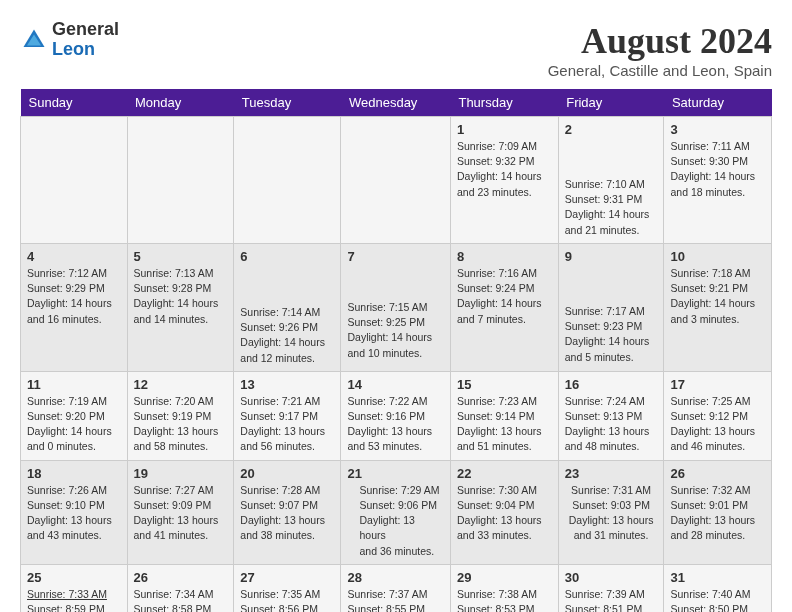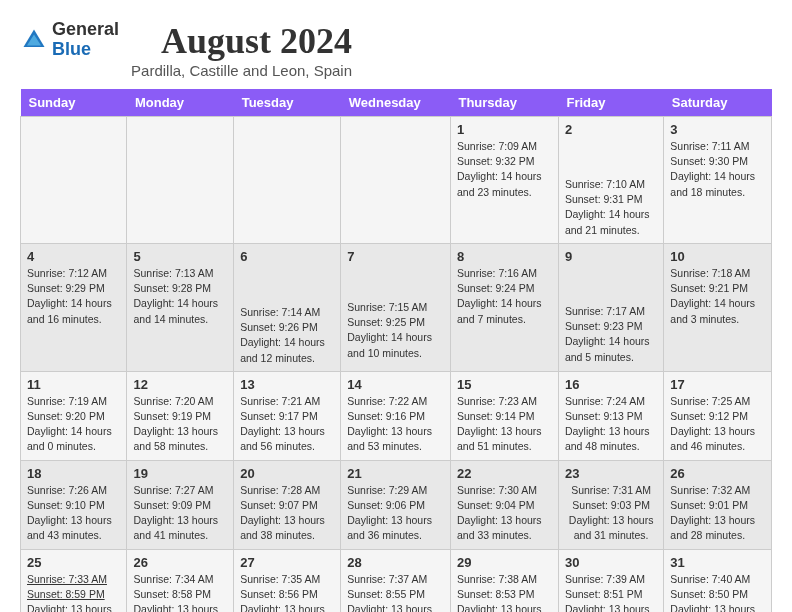--- a/index.html
+++ b/index.html
@@ -5,23 +5,23 @@
     * { box-sizing: border-box; margin: 0; padding: 0; }
     body {
       font-family: Arial, sans-serif;
       background: #fff;
       width: 792px;
       min-height: 612px;
       padding: 20px;
     }
     .header {
       display: flex;
+      justify-content: space-between;
       align-items: flex-start;
       margin-bottom: 10px;
-      gap: 12px;
     }
     .logo {
       display: flex;
       align-items: center;
     }
     .logo-text {
       display: flex;
       flex-direction: column;
       line-height: 1.1;
     }
@@ -51,26 +51,26 @@
     }
     .location {
       font-size: 15px;
       color: #555;
     }
     table {
       width: 100%;
       border-collapse: collapse;
     }
     thead th {
-      background-color: #8b5cf6;
+      background-color: #4c1d95;
       color: #fff;
       text-align: left;
       padding: 6px 8px;
       font-size: 13px;
-      font-weight: bold;
+      font-weight: normal;
     }
     tbody td {
       border: 1px solid #ccc;
       vertical-align: top;
       padding: 5px 6px;
       font-size: 11px;
       color: #333;
       width: 113px;
       height: 80px;
     }
@@ -98,26 +98,26 @@
 <body>
 
 <div class="header">
   <div class="logo">
     <svg class="logo-icon" viewBox="0 0 40 40">
       <polygon points="20,5 35,30 5,30" fill="#2177c1"></polygon>
       <polygon points="20,12 30,28 10,28" fill="#4faae0"></polygon>
     </svg>
     <div class="logo-text">
       <span class="logo-general">General</span>
-      <span class="logo-blue">Blue</span>
+      <span class="logo-blue">Leon</span>
     </div>
   </div>
   <div class="title-area">
     <div class="month-year">August 2024</div>
-    <div class="location">Pardilla, Castille and Leon, Spain</div>
+    <div class="location">General, Castille and Leon, Spain</div>
   </div>
 </div>
 
 <table>
   <thead>
     <tr>
     <th>Sunday</th>
         <th>Monday</th>
         <th>Tuesday</th>
         <th>Wednesday</th>
@@ -273,21 +273,21 @@
         </td>
         <td>
           <span class="day-num">20</span>
           <div class="cell-content" style="white-space: pre-line;">Sunrise: 7:28 AM
 Sunset: 9:07 PM
 Daylight: 13 hours
 and 38 minutes.</div>
         </td>
         <td>
           <span class="day-num">21</span>
-          <div class="cell-content" style="white-space: pre-line;">Sunrise: 7:29 AM
+          <div class="cell-content" style="white-space: pre-line; margin-left: 12px;">Sunrise: 7:29 AM
 Sunset: 9:06 PM
 Daylight: 13 hours
 and 36 minutes.</div>
         </td>
         <td>
           <span class="day-num">22</span>
           <div class="cell-content" style="white-space: pre-line;">Sunrise: 7:30 AM
 Sunset: 9:04 PM
 Daylight: 13 hours
 and 33 minutes.</div>

